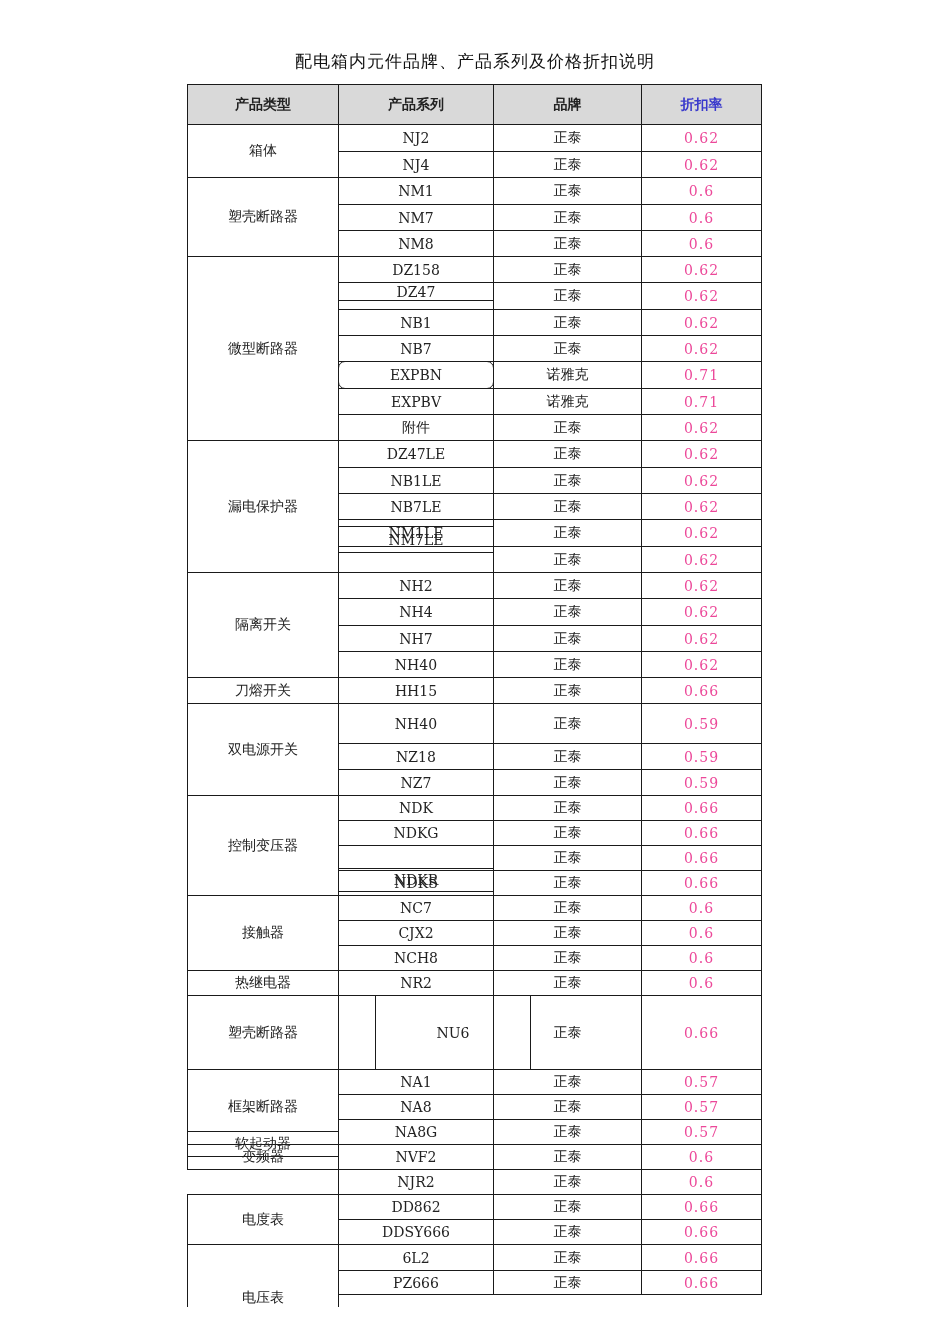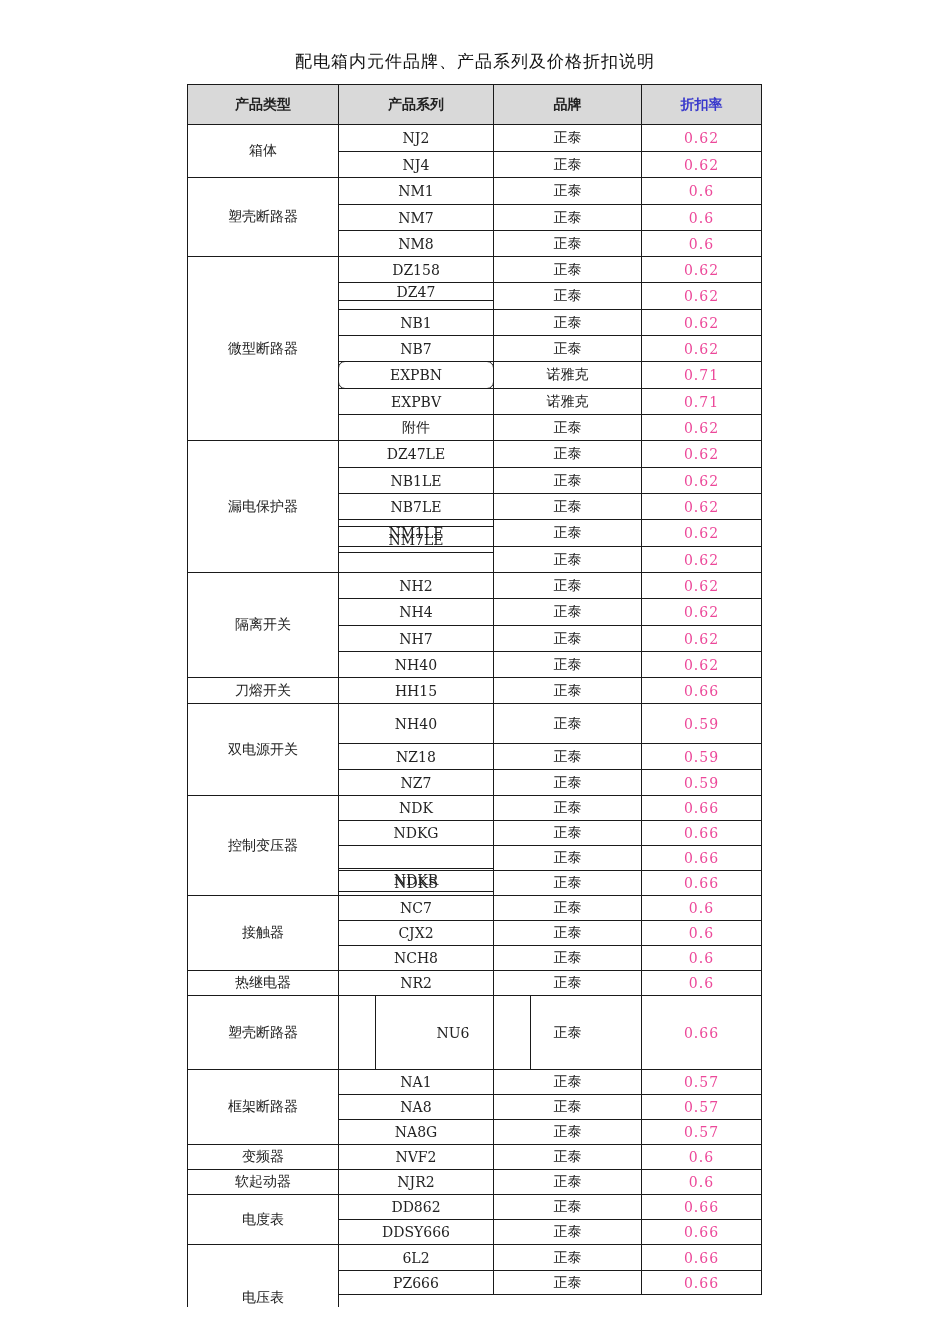--- a/index.html
+++ b/index.html
@@ -147,21 +147,21 @@
     <div class="cell ser" style="left: 151px; top: 1010px; width: 156px; height: 26px;">NA8</div>
     <div class="cell ser" style="left: 306px; top: 1010px; width: 149px; height: 26px;">正泰</div>
     <div class="cell ser val" style="left: 454px; top: 1010px; width: 121px; height: 26px;">0.57</div>
     <div class="cell ser" style="left: 151px; top: 1035px; width: 156px; height: 26px;">NA8G</div>
     <div class="cell ser" style="left: 306px; top: 1035px; width: 149px; height: 26px;">正泰</div>
     <div class="cell ser val" style="left: 454px; top: 1035px; width: 121px; height: 26px;">0.57</div>
     <div class="cell ser" style="left: 0px; top: 1060px; width: 152px; height: 26px;">变频器</div>
     <div class="cell ser" style="left: 151px; top: 1060px; width: 156px; height: 26px;">NVF2</div>
     <div class="cell ser" style="left: 306px; top: 1060px; width: 149px; height: 26px;">正泰</div>
     <div class="cell ser val" style="left: 454px; top: 1060px; width: 121px; height: 26px;">0.6</div>
-    <div class="cell ser" style="left: 0px; top: 1085px; width: 152px; height: 26px;">软起动器</div>
+    <div class="cell ser" style="left: 0px; top: 1047px; width: 152px; height: 26px;">软起动器</div>
     <div class="cell ser" style="left: 151px; top: 1085px; width: 156px; height: 26px;">NJR2</div>
     <div class="cell ser" style="left: 306px; top: 1085px; width: 149px; height: 26px;">正泰</div>
     <div class="cell ser val" style="left: 454px; top: 1085px; width: 121px; height: 26px;">0.6</div>
     <div class="cell ser" style="left: 0px; top: 1110px; width: 152px; height: 51px;">电度表</div>
     <div class="cell ser" style="left: 151px; top: 1110px; width: 156px; height: 26px;">DD862</div>
     <div class="cell ser" style="left: 306px; top: 1110px; width: 149px; height: 26px;">正泰</div>
     <div class="cell ser val" style="left: 454px; top: 1110px; width: 121px; height: 26px;">0.66</div>
     <div class="cell ser" style="left: 151px; top: 1135px; width: 156px; height: 26px;">DDSY666</div>
     <div class="cell ser" style="left: 306px; top: 1135px; width: 149px; height: 26px;">正泰</div>
     <div class="cell ser val" style="left: 454px; top: 1135px; width: 121px; height: 26px;">0.66</div>

